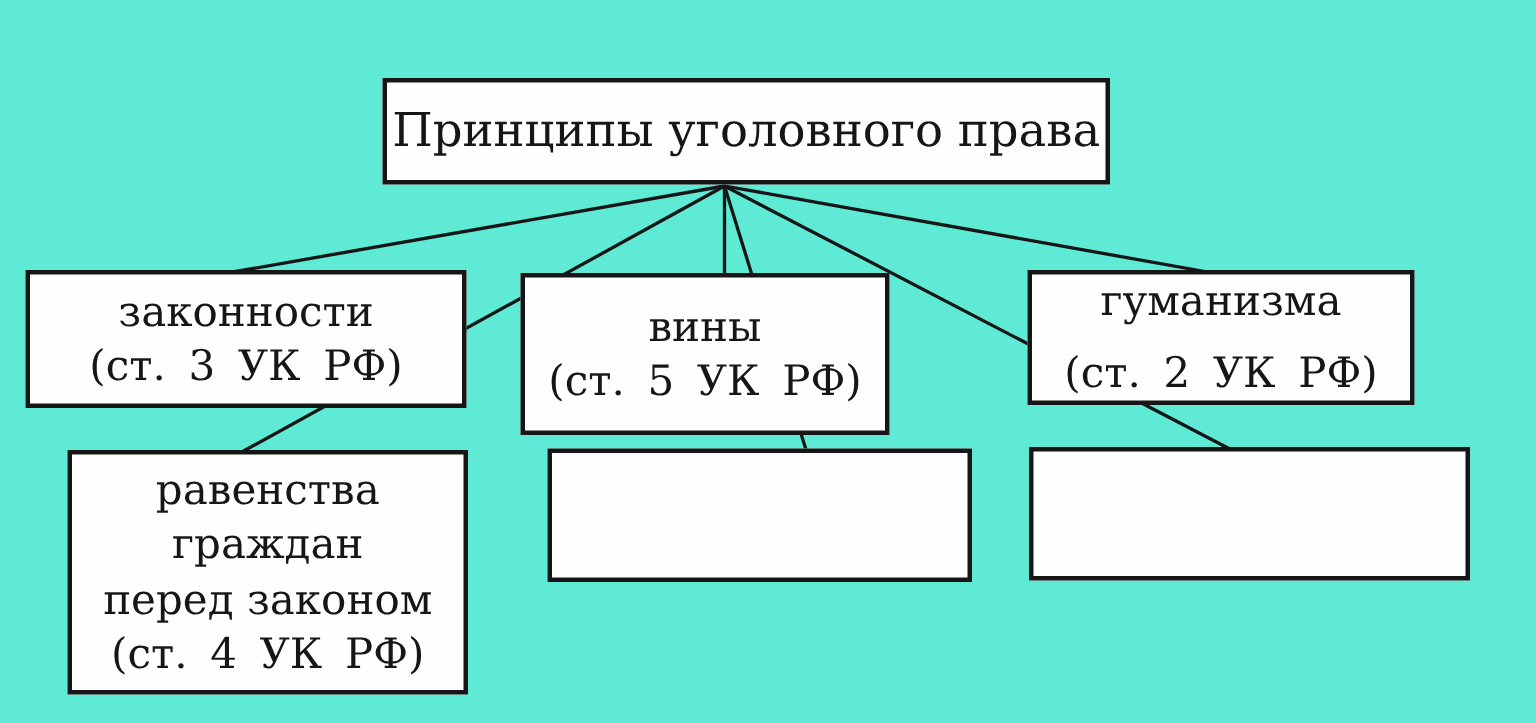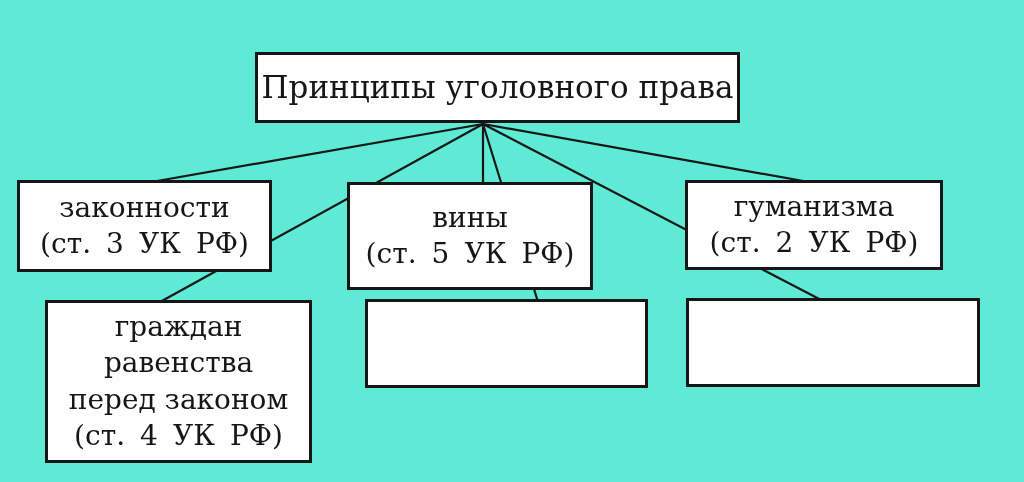--- a/index.html
+++ b/index.html
@@ -29,23 +29,23 @@
     align-items: center;
     justify-content: center;
     text-align: center;
   }
   .node .ln {
     line-height: 1.3;
     white-space: nowrap;
   }
   .ref { word-spacing: 0.22em; }
   #node-title { left: 255px; top: 52px;  width: 485px; height: 71px;  font-size: 31px; }
-  #node-zakonnosti    { left: 17px;  top: 180px; width: 255px; height: 92px;  font-size: 28px; }
+  #node-zakonnosti    { left: 17px;  top: 180px; width: 294px; height: 92px;  font-size: 28px; }
   #node-viny          { left: 347px; top: 182px; width: 246px; height: 108px;  font-size: 28px; }
-  #node-gumanizma     { left: 685px; top: 180px; width: 258px; height: 90px;  font-size: 28px; }
+  #node-gumanizma     { left: 685px; top: 180px; width: 258px; height: 90px;  font-size: 28px; justify-content: space-between; }
   #node-ravenstva     { left: 45px;  top: 300px; width: 267px; height: 163px; font-size: 28px; }
   #node-spravedlivosti{ left: 365px; top: 299px; width: 283px; height: 89px;  font-size: 28px; }
   #node-neotvratimosti{ left: 686px; top: 298px; width: 294px; height: 89px;  font-size: 28px; }
 </style>
 </head>
 <body>
 
 <div id="canvas">
 
   <svg id="edges" viewBox="0 0 1024 482" xmlns="http://www.w3.org/2000/svg">
@@ -72,22 +72,22 @@
     <div class="ln">вины</div>
     <div class="ln ref">(ст. 5 УК РФ)</div>
   </div>
 
   <div class="node" id="node-gumanizma">
     <div class="ln">гуманизма</div>
     <div class="ln ref">(ст. 2 УК РФ)</div>
   </div>
 
   <div class="node" id="node-ravenstva">
+    <div class="ln">равенства</div>
     <div class="ln">граждан</div>
-    <div class="ln">равенства</div>
     <div class="ln">перед законом</div>
     <div class="ln ref">(ст. 4 УК РФ)</div>
   </div>
 
   <div class="node" id="node-spravedlivosti">
   </div>
 
   <div class="node" id="node-neotvratimosti">
   </div>
 

